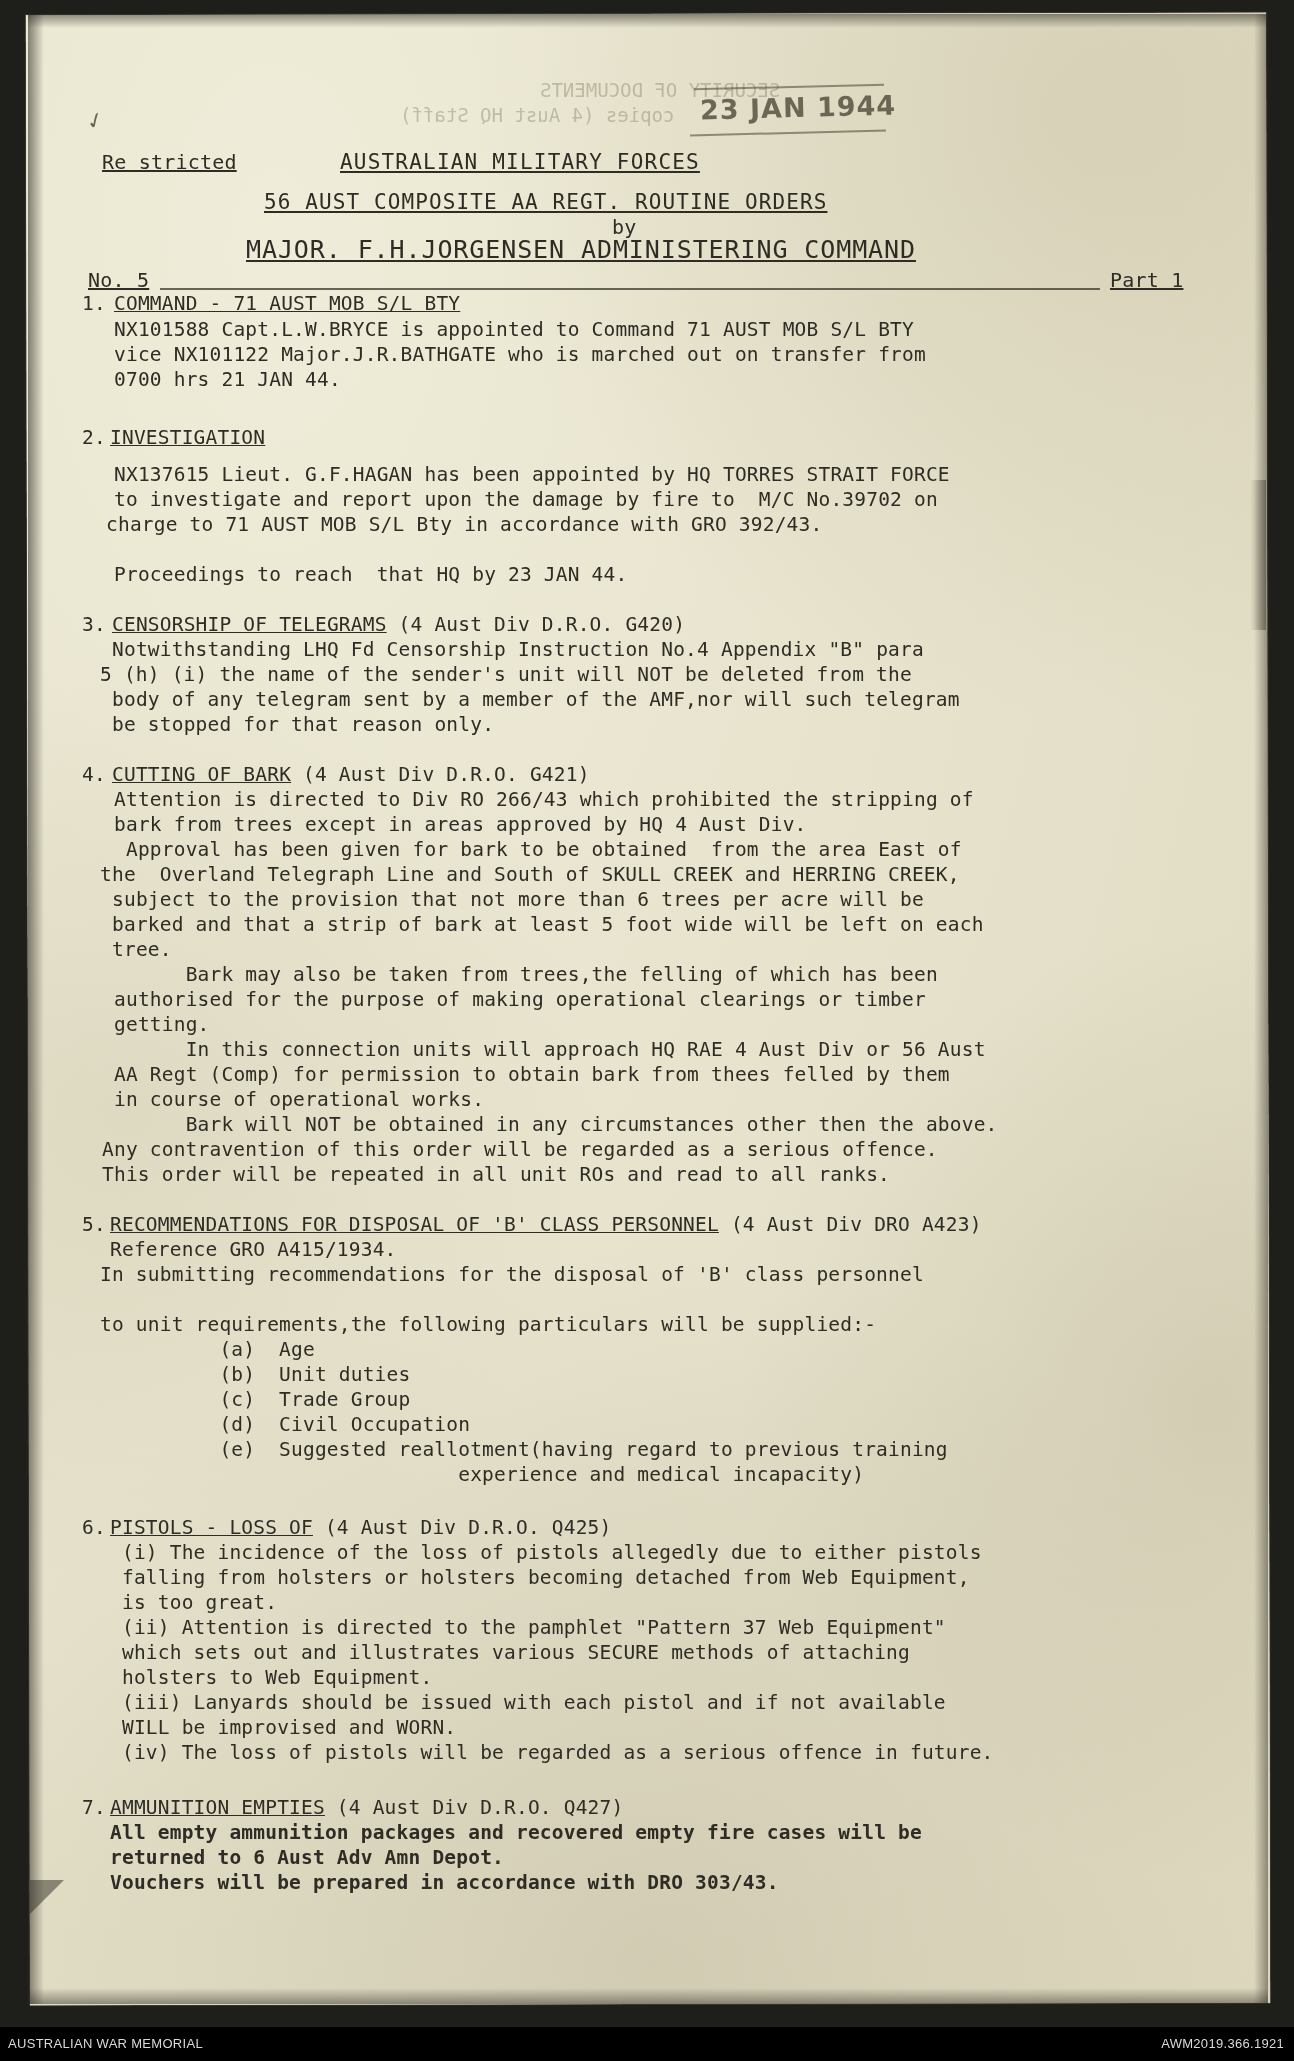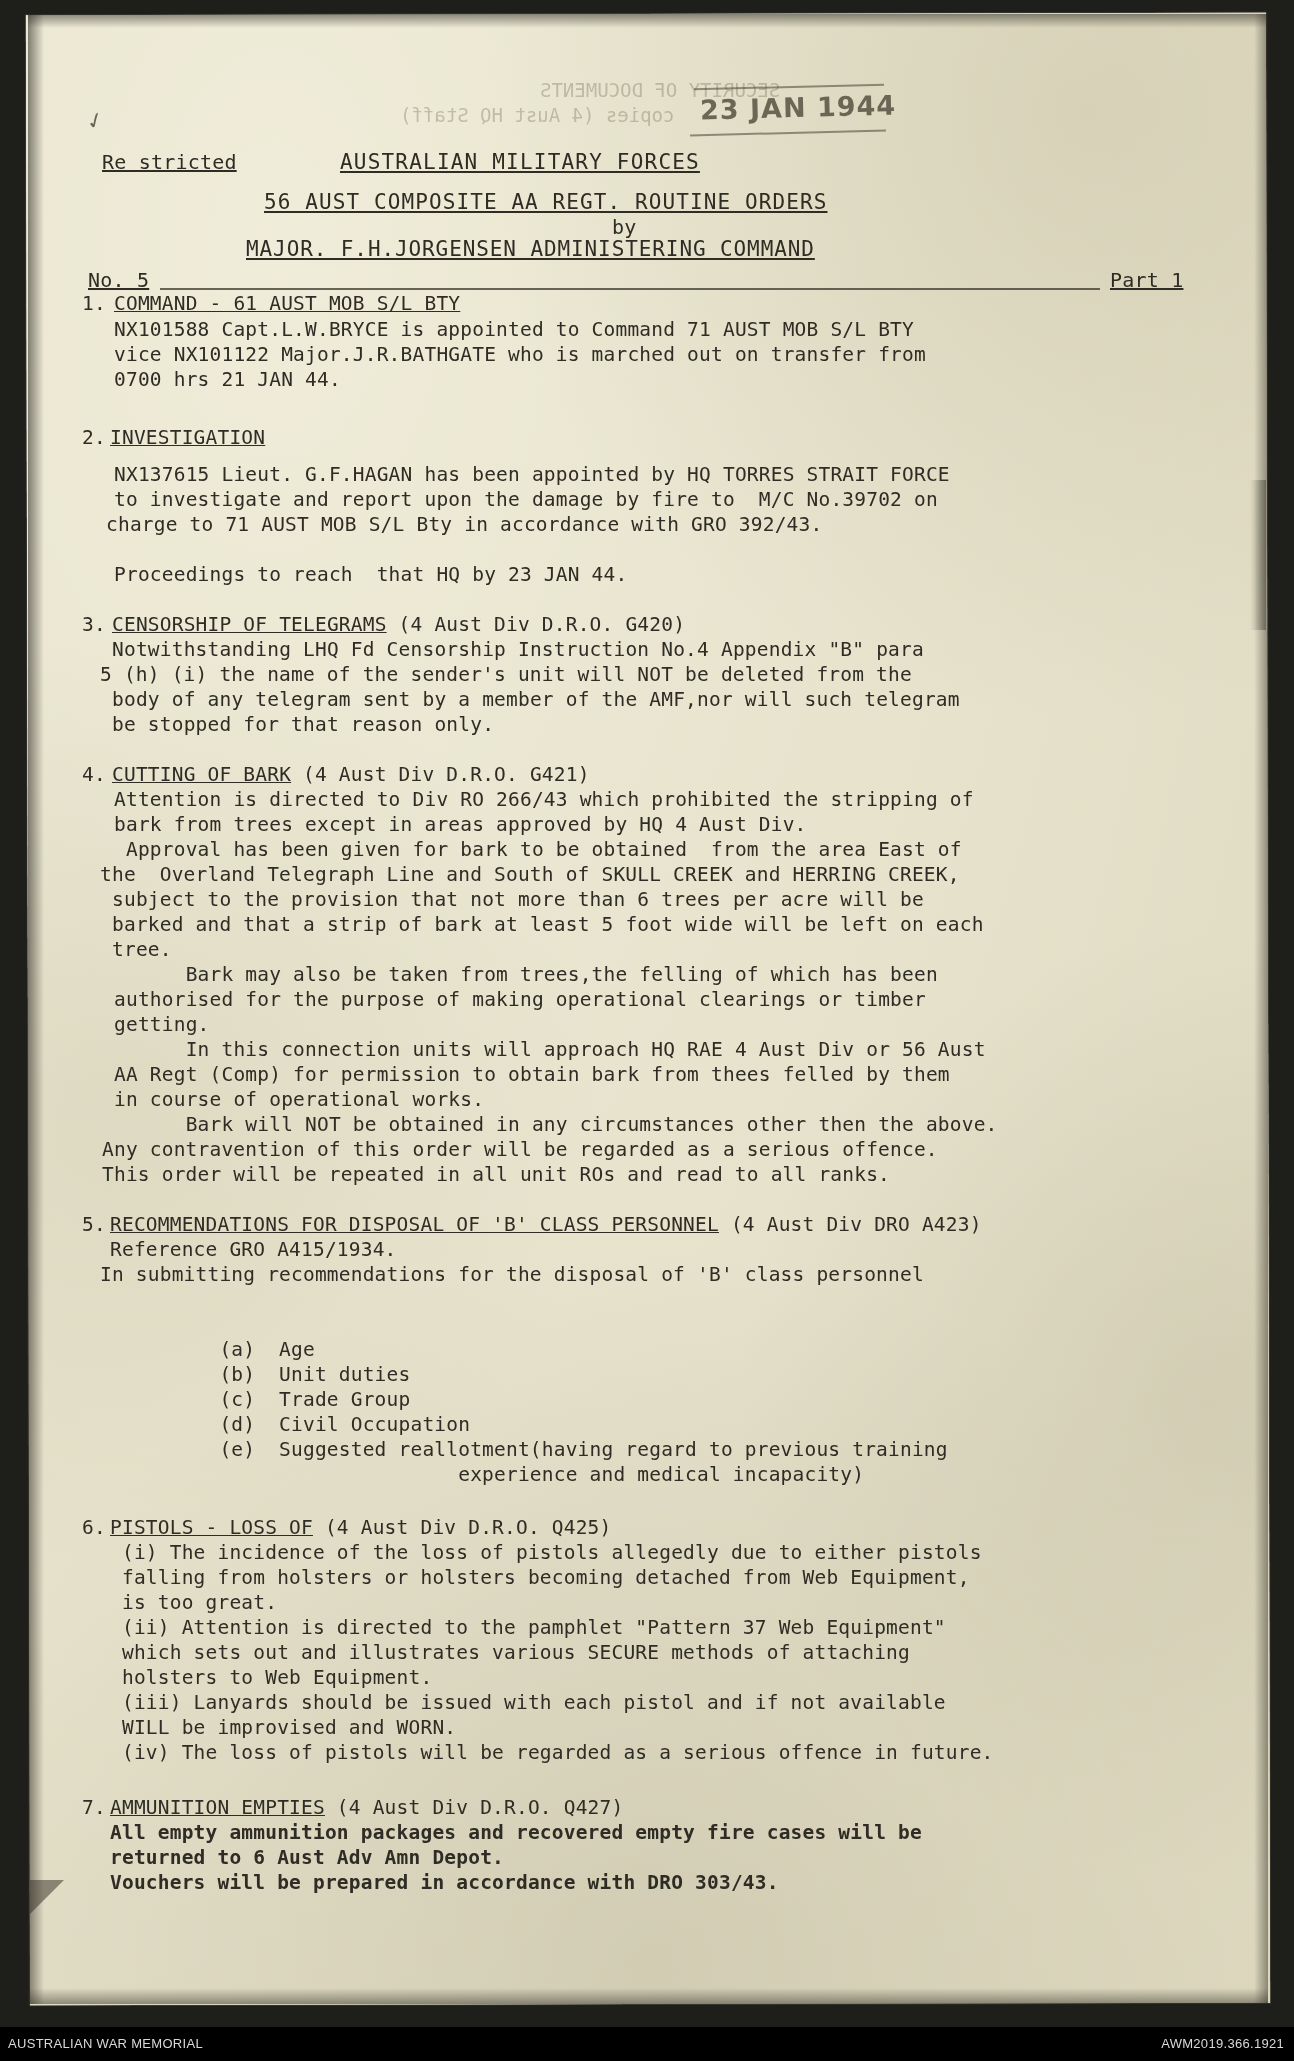--- a/index.html
+++ b/index.html
@@ -191,28 +191,28 @@
   <div class="stamp" style="left:700px; top:92px;">23 JAN 1944</div>
   <div class="stamp-line" style="left:694px; top:86px; width:190px;"></div>
   <div class="stamp-line" style="left:690px; top:132px; width:196px;"></div>
 
   <div class="pencil-mark">✓</div>
 
   <div class="typed u" style="left:102px; top:150px; font-size:20px;">Re stricted</div>
   <div class="typed u" style="left:340px; top:150px; font-size:21px; letter-spacing:1.2px;">AUSTRALIAN MILITARY FORCES</div>
   <div class="typed u" style="left:264px; top:190px; font-size:21px; letter-spacing:1.1px;">56 AUST COMPOSITE AA REGT. ROUTINE ORDERS</div>
   <div class="typed" style="left:612px; top:215px; font-size:20px;">by</div>
-  <div class="typed u" style="left:246px; top:237px; font-size:21px; letter-spacing:0.9px;">MAJOR. F.H.JORGENSEN ADMINISTERING COMMAND</div>
+  <div class="typed u" style="left:246px; top:237px; font-size:25px; letter-spacing:0.9px;">MAJOR. F.H.JORGENSEN ADMINISTERING COMMAND</div>
 
   <div class="typed u" style="left:88px; top:268px; font-size:20px;">No. 5</div>
   <div class="typed u" style="left:1110px; top:268px; font-size:20px;">Part 1</div>
   <div class="rule" style="left:160px; top:288px; width:940px;"></div>
 
   <div class="typed" style="left:82px; top:291px;">1.</div>
-  <div class="typed u" style="left:114px; top:291px;">COMMAND - 61 AUST MOB S/L BTY</div>
+  <div class="typed u" style="left:114px; top:291px;">COMMAND - 71 AUST MOB S/L BTY</div>
   <div class="typed" style="left:114px; top:317px;"><span>NX101588 Capt.L.W.BRYCE is appointed to Command 71 AUST MOB S/L BTY</span>
 </div>
   <div class="typed" style="left:114px; top:342px;">vice NX101122 Major.J.R.BATHGATE who is marched out on transfer from</div>
   <div class="typed" style="left:114px; top:367px;">0700 hrs 21 JAN 44.</div>
 
   <div class="typed" style="left:82px; top:425px;">2.</div>
   <div class="typed u" style="left:110px; top:425px;">INVESTIGATION</div>
   <div class="typed" style="left:114px; top:462px;">NX137615 Lieut. G.F.HAGAN has been appointed by HQ TORRES STRAIT FORCE</div>
   <div class="typed" style="left:114px; top:487px;">to investigate and report upon the damage by fire to  M/C No.39702 on</div>
   <div class="typed" style="left:106px; top:512px;">charge to 71 AUST MOB S/L Bty in accordance with GRO 392/43.</div>
@@ -241,20 +241,21 @@
   <div class="typed" style="left:114px; top:1062px;">AA Regt (Comp) for permission to obtain bark from thees felled by them</div>
   <div class="typed" style="left:114px; top:1087px;">in course of operational works.</div>
   <div class="typed" style="left:114px; top:1112px;">      Bark will NOT be obtained in any circumstances other then the above.</div>
   <div class="typed" style="left:102px; top:1137px;">Any contravention of this order will be regarded as a serious offence.</div>
   <div class="typed" style="left:102px; top:1162px;">This order will be repeated in all unit ROs and read to all ranks.</div>
 
   <div class="typed" style="left:82px; top:1212px;">5.</div>
   <div class="typed" style="left:110px; top:1212px;"><span class="u">RECOMMENDATIONS FOR DISPOSAL OF 'B' CLASS PERSONNEL</span><span> (4 Aust Div DRO A423)</span></div>
   <div class="typed" style="left:110px; top:1237px;">Reference GRO A415/1934.</div>
   <div class="typed" style="left:100px; top:1262px;">In submitting recommendations for the disposal of 'B' class personnel</div>
+  <div class="typed" style="left:100px; top:1312px;">to unit requirements,the following particulars will be supplied:-</div>
   <div class="typed" style="left:100px; top:1337px;">          (a)  Age</div>
   <div class="typed" style="left:100px; top:1362px;">          (b)  Unit duties</div>
   <div class="typed" style="left:100px; top:1387px;">          (c)  Trade Group</div>
   <div class="typed" style="left:100px; top:1412px;">          (d)  Civil Occupation</div>
   <div class="typed" style="left:100px; top:1437px;">          (e)  Suggested reallotment(having regard to previous training</div>
   <div class="typed" style="left:100px; top:1462px;">                              experience and medical incapacity)</div>
 
   <div class="typed" style="left:82px; top:1515px;">6.</div>
   <div class="typed" style="left:110px; top:1515px;"><span class="u">PISTOLS - LOSS OF</span><span> (4 Aust Div D.R.O. Q425)</span></div>
   <div class="typed" style="left:110px; top:1540px;"> (i) The incidence of the loss of pistols allegedly due to either pistols</div>

